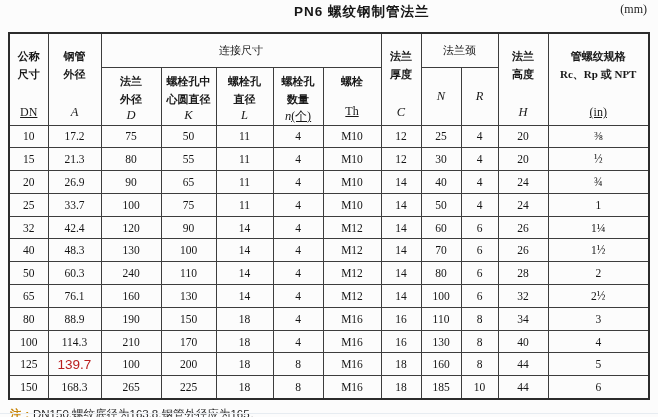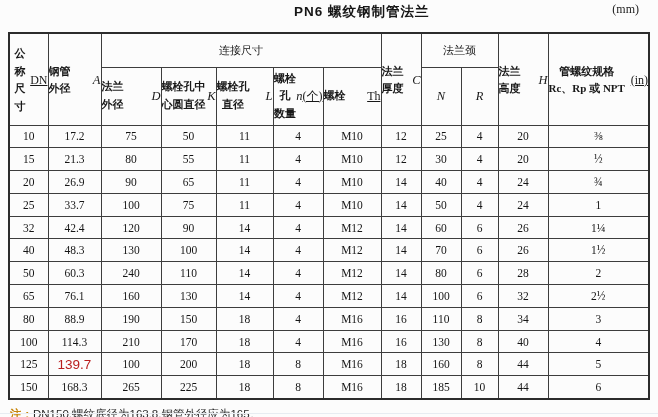--- a/index.html
+++ b/index.html
@@ -11,43 +11,43 @@
     position:relative;
     overflow:hidden;
   }
   .titlebar{position:relative;height:32px;}
   .title{
     position:absolute;left:294px;top:3px;
     font-family:"Liberation Sans","DejaVu Sans",sans-serif;
     font-weight:bold;font-size:13.5px;letter-spacing:1px;
     color:#161616;
   }
-  .unit{position:absolute;right:19px;top:2px;font-size:12px;color:#222;}
+  .unit{position:absolute;right:11px;top:2px;font-size:12px;color:#222;}
 
   table.flange{
     border-collapse:collapse;
     table-layout:fixed;
     margin-left:8px;
     width:640px;
     border:2px solid #2c2c2c;
   }
   .flange th,.flange td{
     border:1px solid #3d3d3d;
     text-align:center;
     vertical-align:middle;
     padding:0;
     font-weight:normal;
     overflow:hidden;
   }
   thead th{font-size:11px;font-weight:600;color:#181818;}
   
   .hstack{
-    display:flex;flex-direction:row;justify-content:space-between;
+    display:flex;flex-direction:column;justify-content:space-between;
     align-items:center;box-sizing:border-box;
-    padding:6px 0 4px;
+    padding:14px 0 4px;
   }
   .span2 .hstack{height:90px;}
   .sub .hstack{height:54px;padding-top:4px;}
   .hlines{line-height:1.6;font-weight:600;}
   .sym{font-style:italic;font-size:12.5px;font-weight:500;font-family:"Liberation Serif","DejaVu Serif",serif;}
   .symu{font-style:normal;font-size:12px;font-weight:500;text-decoration:underline;}
   .groupcell{font-size:11px;}
   tr.hrow1{height:34px;}
   tr.hrow2{height:58px;}
   tbody td{height:21.8px;font-size:11.5px;color:#151515;}

